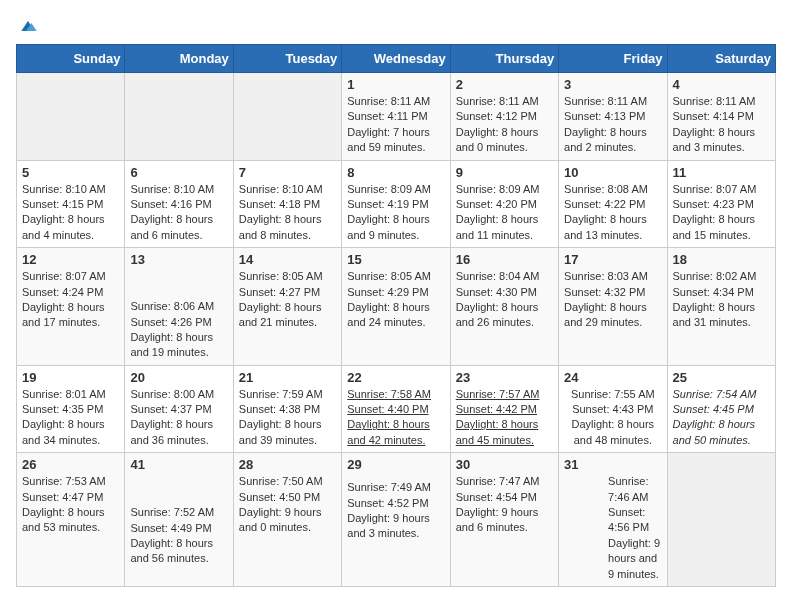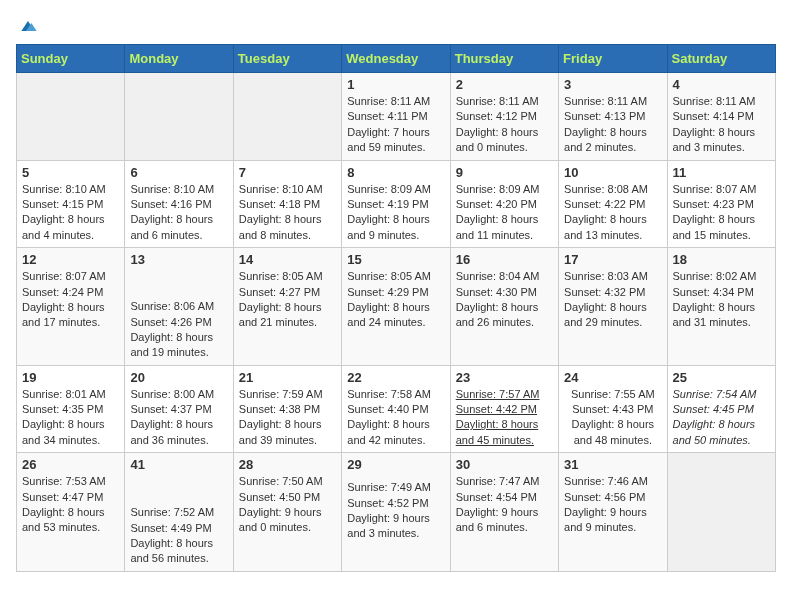--- a/index.html
+++ b/index.html
@@ -44,25 +44,25 @@
       font-size: 15px;
       color: #444;
     }
     .calendar {
       width: 100%;
       border-collapse: collapse;
       border: 1px solid #ccc;
     }
     .calendar th {
       background: #2a6db5;
-      color: #bef264;
+      color: #ffffff;
       font-size: 13px;
       font-weight: bold;
       padding: 6px 4px;
-      text-align: left;
+      text-align: right;
       border: 1px solid #1e5a9a;
     }
     .calendar td {
       vertical-align: top;
       border: 1px solid #ccc;
       padding: 4px 5px;
       font-size: 11px;
       color: #333;
       width: 14.28%;
       min-height: 80px;
@@ -256,21 +256,21 @@
 Daylight: 8 hours and 36 minutes.</div>
         </td>
         <td>
           <span class="day-num">21</span>
           <div class="day-info" style="white-space: pre-line;">Sunrise: 7:59 AM
 Sunset: 4:38 PM
 Daylight: 8 hours and 39 minutes.</div>
         </td>
         <td>
           <span class="day-num">22</span>
-          <div class="day-info" style="white-space: pre-line;">Sunrise: 7:58 AM
+          <div class="day-info" style="white-space: pre-line; text-decoration: underline;">Sunrise: 7:58 AM
 Sunset: 4:40 PM
 Daylight: 8 hours and 42 minutes.</div>
         </td>
         <td>
           <span class="day-num">23</span>
           <div class="day-info" style="white-space: pre-line; text-decoration: underline;">Sunrise: 7:57 AM
 Sunset: 4:42 PM
 Daylight: 8 hours and 45 minutes.</div>
         </td>
         <td>
@@ -312,20 +312,20 @@
 Daylight: 9 hours and 3 minutes.</div>
         </td>
         <td>
           <span class="day-num">30</span>
           <div class="day-info" style="white-space: pre-line;">Sunrise: 7:47 AM
 Sunset: 4:54 PM
 Daylight: 9 hours and 6 minutes.</div>
         </td>
         <td>
           <span class="day-num">31</span>
-          <div class="day-info" style="white-space: pre-line;">Sunrise: 7:46 AM
+          <div class="day-info" style="white-space: pre-line; margin-left: 44px;">Sunrise: 7:46 AM
 Sunset: 4:56 PM
 Daylight: 9 hours and 9 minutes.</div>
         </td>
         <td class="empty-cell"></td>
       </tr>
     </tbody>
 </table>
 
 </body></html>

